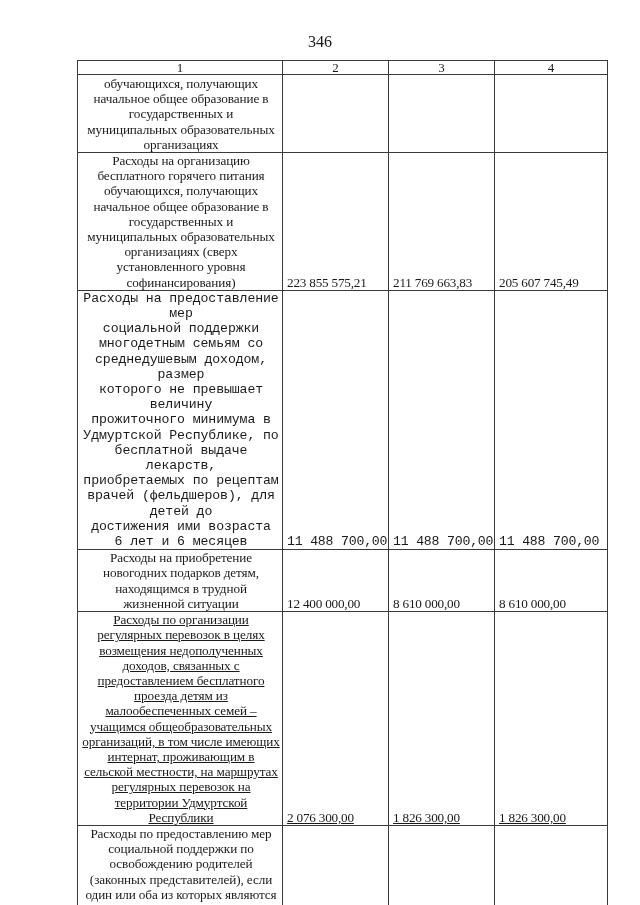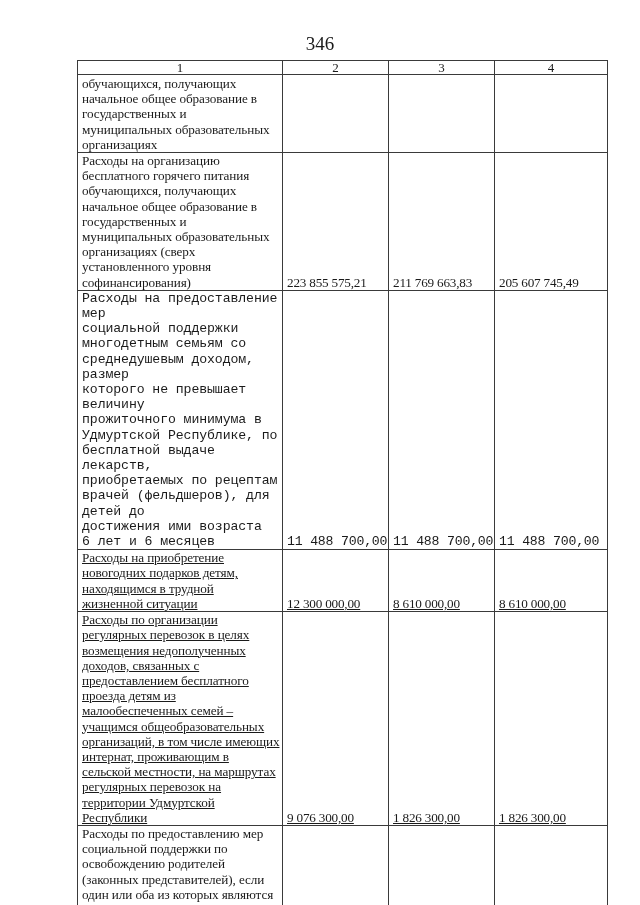--- a/index.html
+++ b/index.html
@@ -1,33 +1,33 @@
 <!DOCTYPE html>
 <html><head>
 <meta charset="utf-8">
 <style>
   html, body { margin: 0; padding: 0; background: #ffffff; }
   body { width: 640px; height: 905px; position: relative; overflow: hidden;
          font-family: "Liberation Serif", "DejaVu Serif", serif; color: #1a1a1a; }
   .page-number { position: absolute; top: 33px; left: 0; width: 640px; text-align: center;
-                 font-size: 19px; }
+                 font-size: 16px; }
   table.budget { position: absolute; left: 77px; top: 60px; border-collapse: collapse;
                  table-layout: fixed; width: 530px; font-size: 13.2px; line-height: 15.2px; }
   table.budget td, table.budget th { border: 1px solid #3a3a3a; padding: 0 2px 0 4px; vertical-align: bottom; }
   table.budget th { font-weight: normal; text-align: center; height: 13px; line-height: 13px; padding: 0; font-size: 13px; }
   col.c1 { width: 205px; }
   col.c2 { width: 106px; }
   col.c3 { width: 106px; }
   col.c4 { width: 113px; }
-  td.desc { text-align: left; white-space: pre-line; letter-spacing: -0.1px; }
+  td.desc { text-align: center; white-space: pre-line; letter-spacing: -0.1px; }
   td.num { padding-right: 3px; white-space: nowrap; letter-spacing: -0.2px; }
   tr.r1 td { height: 77px; }
   tr.r2 td { height: 136px; }
   tr.r3 td { height: 180px; font-family: Liberation Mono, monospace; }
-  tr.r4 td { height: 60px; text-decoration: underline; }
+  tr.r4 td { height: 60px; }
   tr.r5 td { height: 211px; text-decoration: underline; }
   tr.r6 td { height: 106px; }
 </style>
 </head>
 <body>
 
 <div class="page-number">346</div>
 
 <table class="budget">
   <colgroup>
@@ -84,40 +84,40 @@
 6 лет и 6 месяцев</td>
       <td class="num">11 488 700,00</td>
       <td class="num">11 488 700,00</td>
       <td class="num">11 488 700,00</td>
     </tr>
     <tr class="r4">
       <td class="desc">Расходы на приобретение
 новогодних подарков детям,
 находящимся в трудной
 жизненной ситуации</td>
-      <td class="num">12 300 000,00</td>
+      <td class="num">12 400 000,00</td>
       <td class="num">8 610 000,00</td>
       <td class="num">8 610 000,00</td>
     </tr>
     <tr class="r5">
       <td class="desc">Расходы по организации
 регулярных перевозок в целях
 возмещения недополученных
 доходов, связанных с
 предоставлением бесплатного
 проезда детям из
 малообеспеченных семей –
 учащимся общеобразовательных
 организаций, в том числе имеющих
 интернат, проживающим в
 сельской местности, на маршрутах
 регулярных перевозок на
 территории Удмуртской
 Республики</td>
-      <td class="num">9 076 300,00</td>
+      <td class="num">2 076 300,00</td>
       <td class="num">1 826 300,00</td>
       <td class="num">1 826 300,00</td>
     </tr>
     <tr class="r6">
       <td class="desc">Расходы по предоставлению мер
 социальной поддержки по
 освобождению родителей
 (законных представителей), если
 один или оба из которых являются
 инвалидами первой или второй

